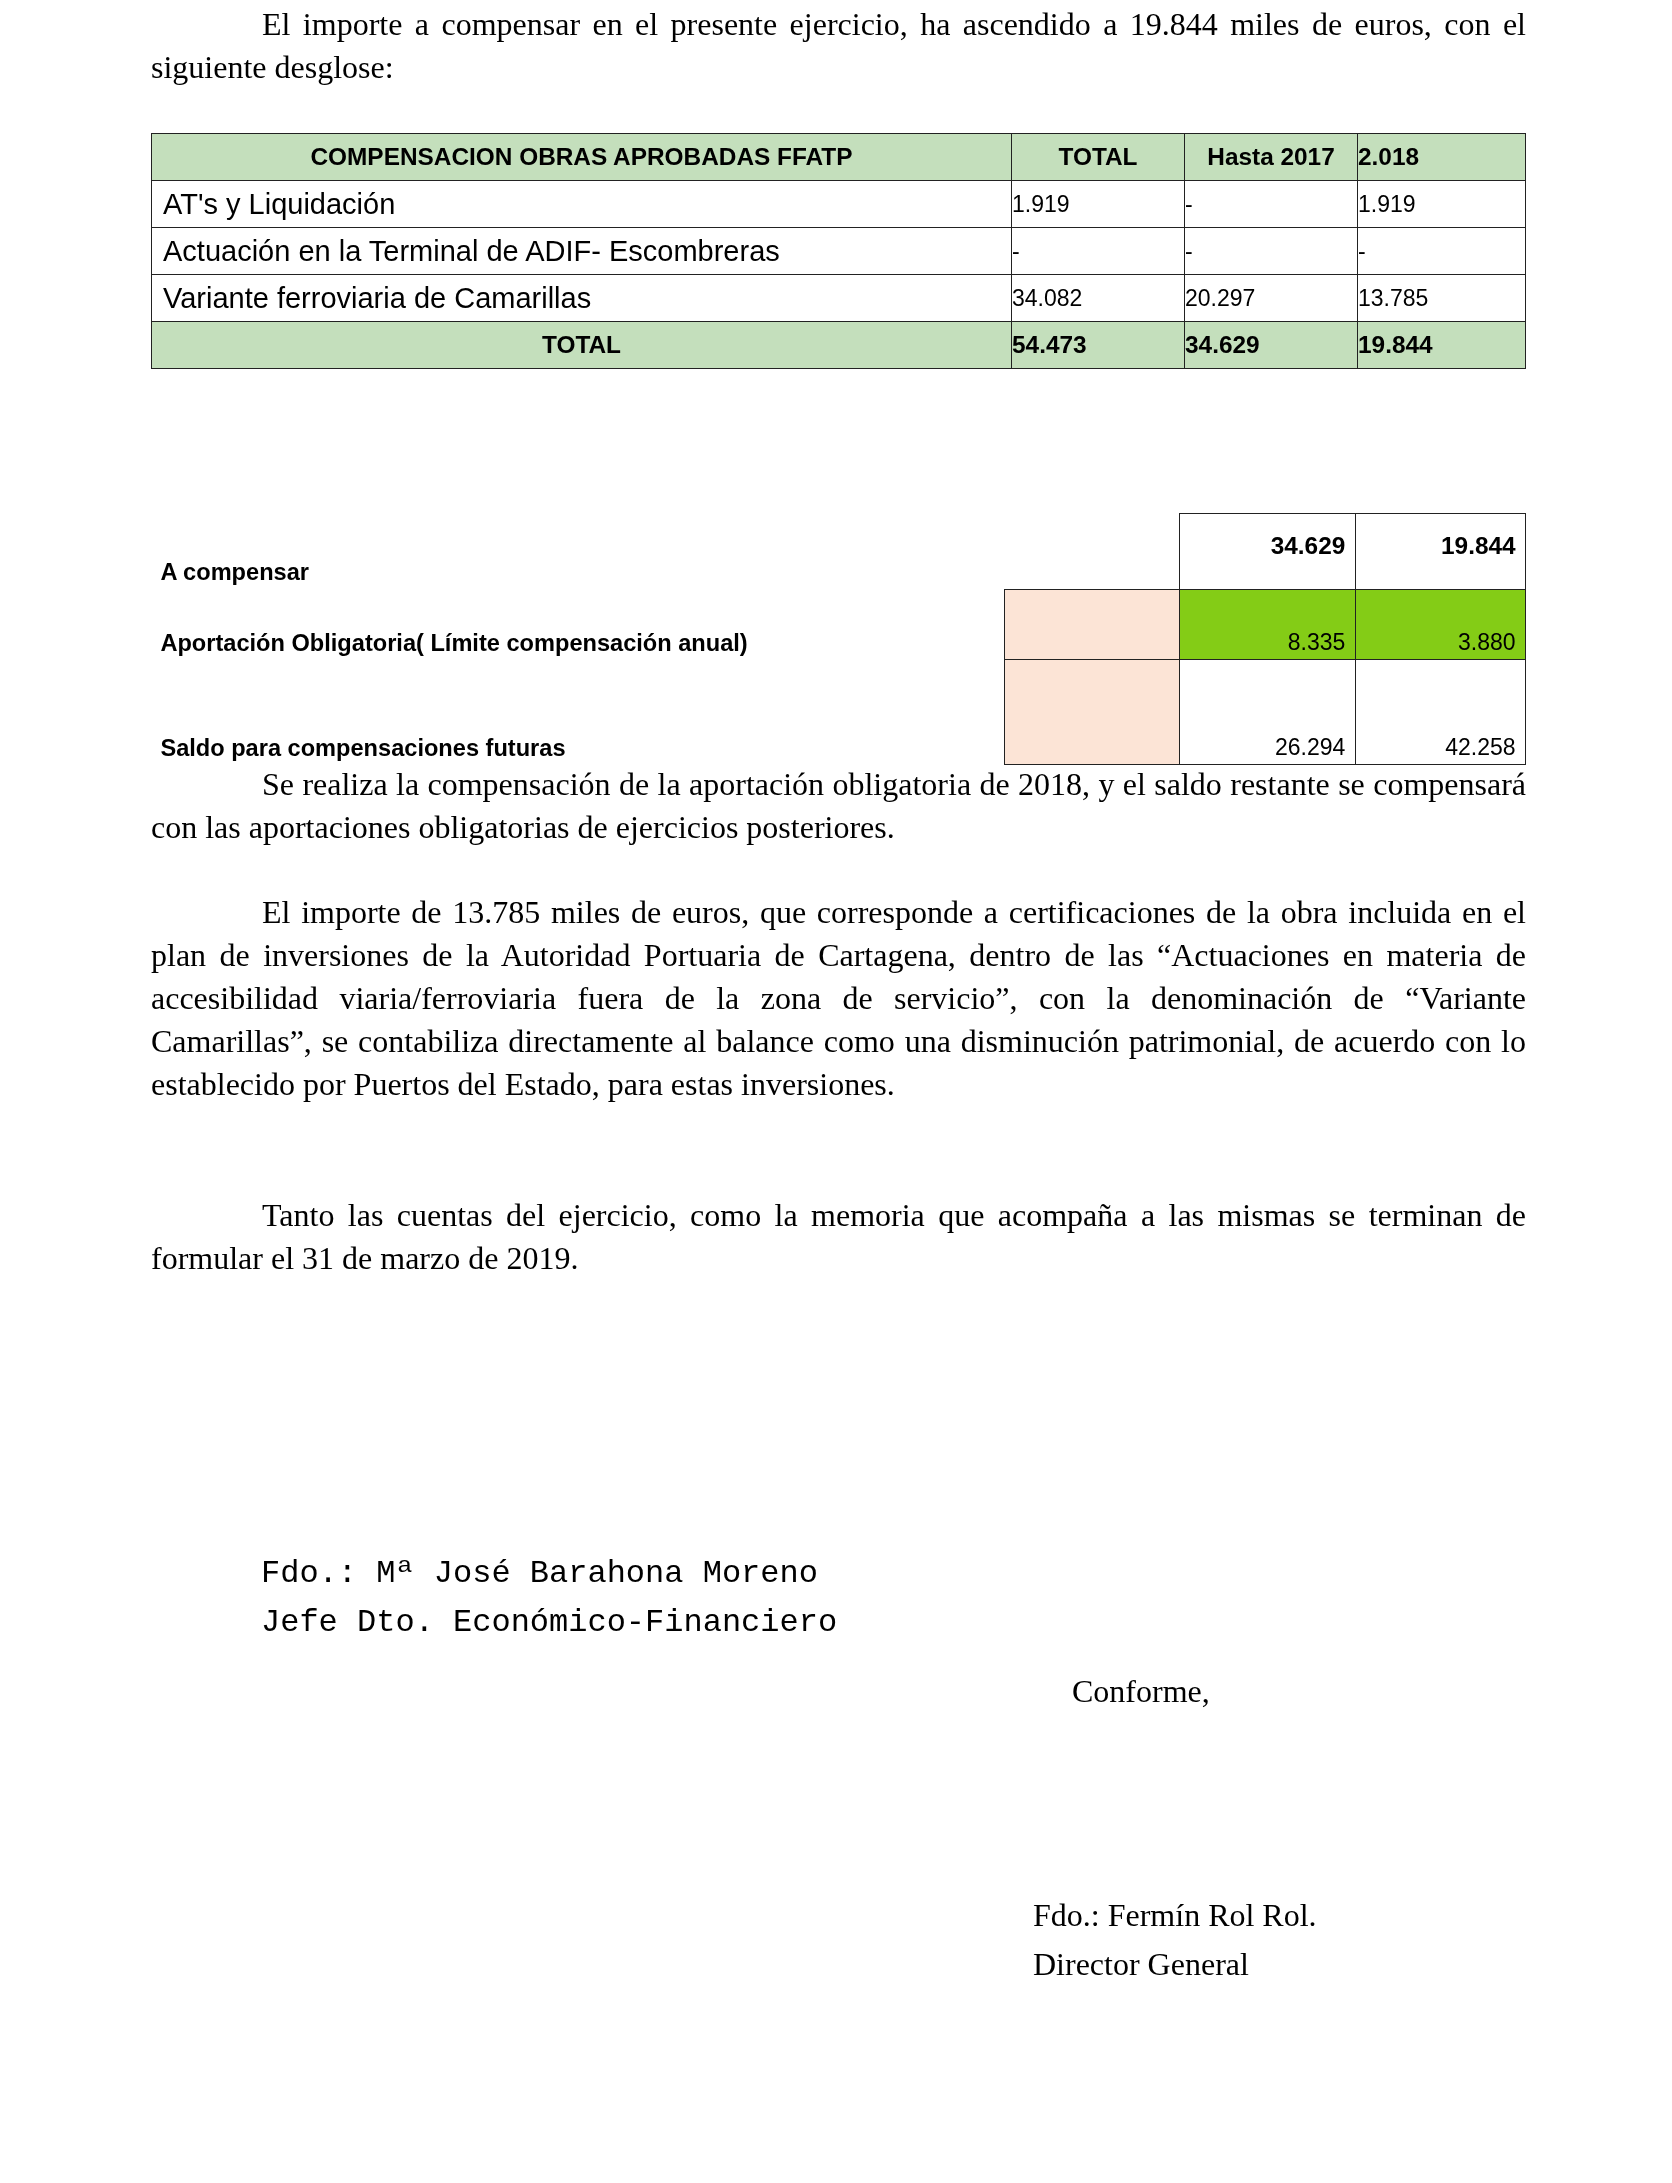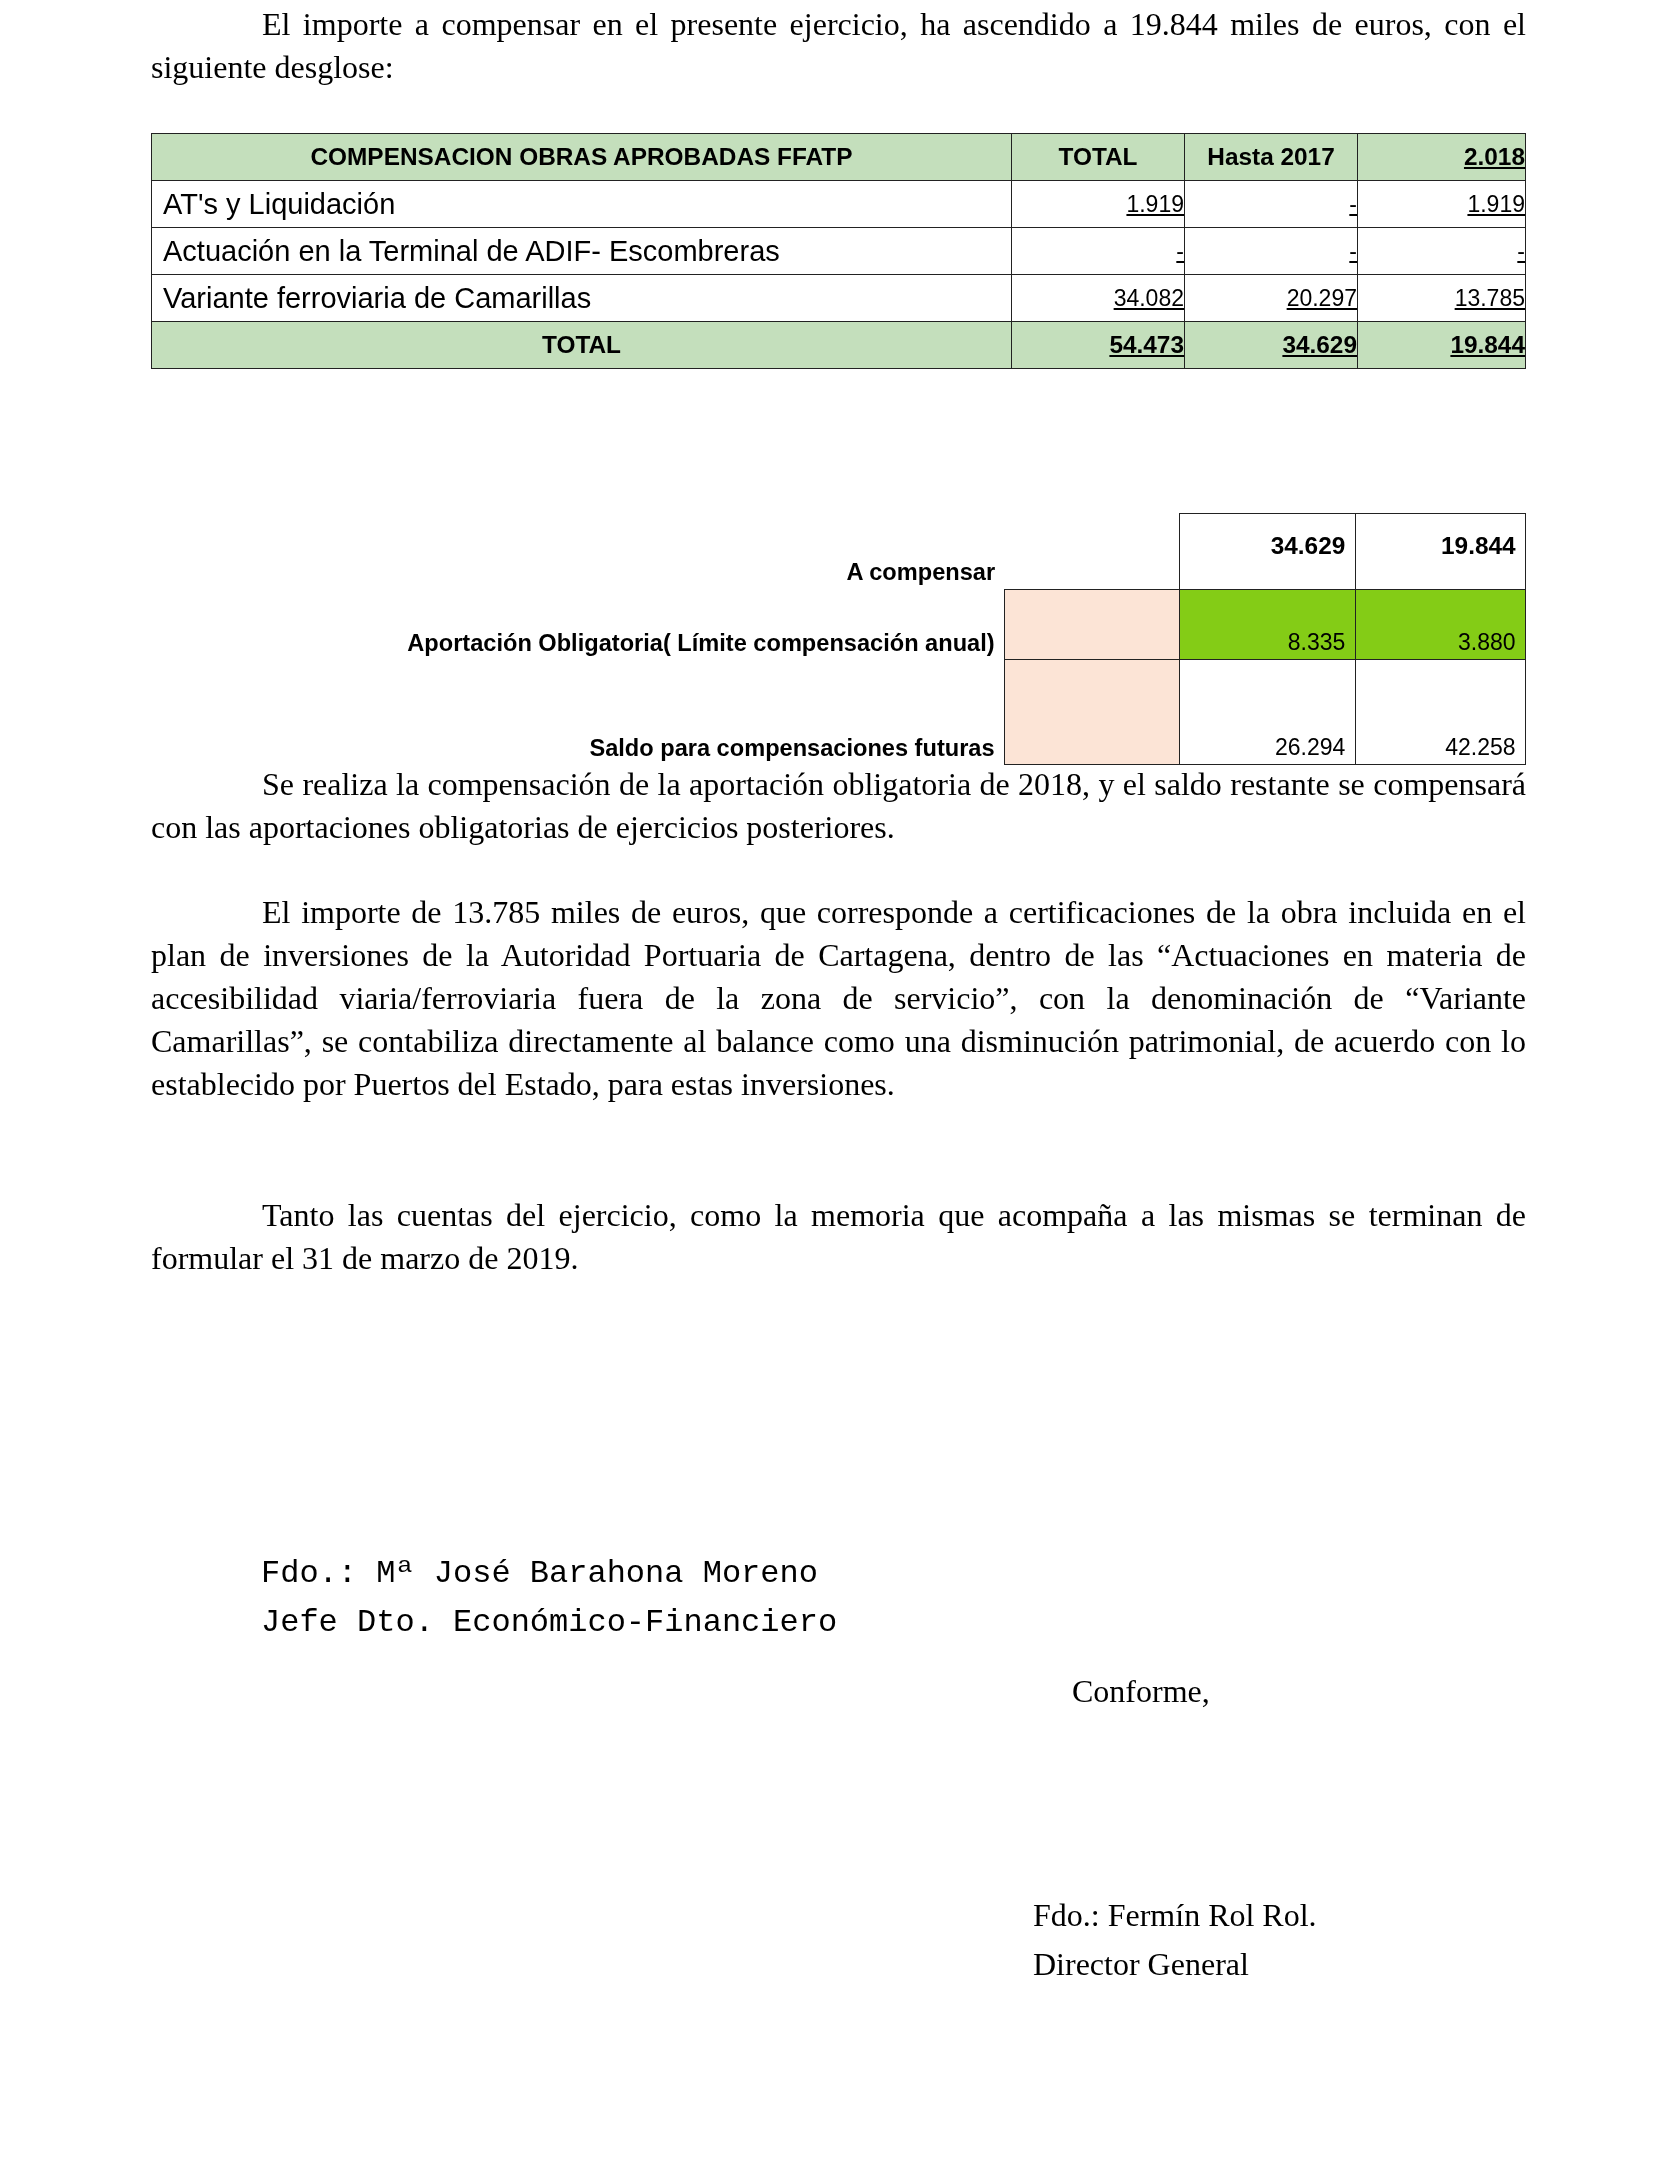--- a/index.html
+++ b/index.html
@@ -36,39 +36,39 @@
   .tbl .c0 { width: 860px; }
   .tbl .c1 { width: 173px; }
   .tbl .c2 { width: 173px; }
   .tbl .c3 { width: 168px; }
   .tbl tr.head td, .tbl tr.total td { background: #C4DFBC; font-weight: bold; }
   .tbl tr.head td { height: 46px; font-size: 24.4px; }
   .tbl tr.total td { height: 46px; font-size: 24.4px; }
   .tbl tr.r1 td { height: 82px; }
   .tbl tr.r2 td, .tbl tr.r3 td, .tbl tr.r4 td { height: 46px; }
   .tbl td.label { font-size: 29px; line-height: 42px; padding-left: 11px; }
-  .tbl td.num { text-align: right; font-size: 23px; text-decoration: underline; }
+  .tbl td.num { text-align: left; font-size: 23px; }
   .tbl td.center { text-align: center; }
   .tbl tr.head td.num { font-size: 24.4px; }
 
   
   .sum {
     position: absolute;
     left: 151px;
     top: 513px;
     width: 1375px;
     border-collapse: collapse;
     table-layout: fixed;
   }
   .sum td { padding: 0 9.4px; vertical-align: bottom; }
   .sum .s0 { width: 842px; }
   .sum .s1 { width: 173px; }
   .sum .s2 { width: 173px; }
   .sum .s3 { width: 168px; }
-  .sum td.lbl { text-align: right; font-weight: bold; font-size: 23.6px; padding-bottom: 3.1px; border: none; }
+  .sum td.lbl { font-weight: bold; font-size: 23.6px; padding-bottom: 3.1px; border: none; }
   .sum td.pink { background: #FCE4D6; border: 1.6px solid #222; }
   .sum td.blank { border: none; }
   .sum td.cell { border: 1.6px solid #222; text-align: right; font-size: 23px; padding-bottom: 3.1px; }
   .sum td.blue { background: #84cc16; }
   .sum td.bold { font-weight: bold; font-size: 24.4px; padding-bottom: 11px; vertical-align: middle; }
   .sum tr.sr1 td { height: 64px; }
   .sum tr.sr2 td { height: 66px; }
   .sum tr.sr3 td { height: 101px; }
 
   .sig { position: absolute; font-size: 32px; line-height: 49px; }

